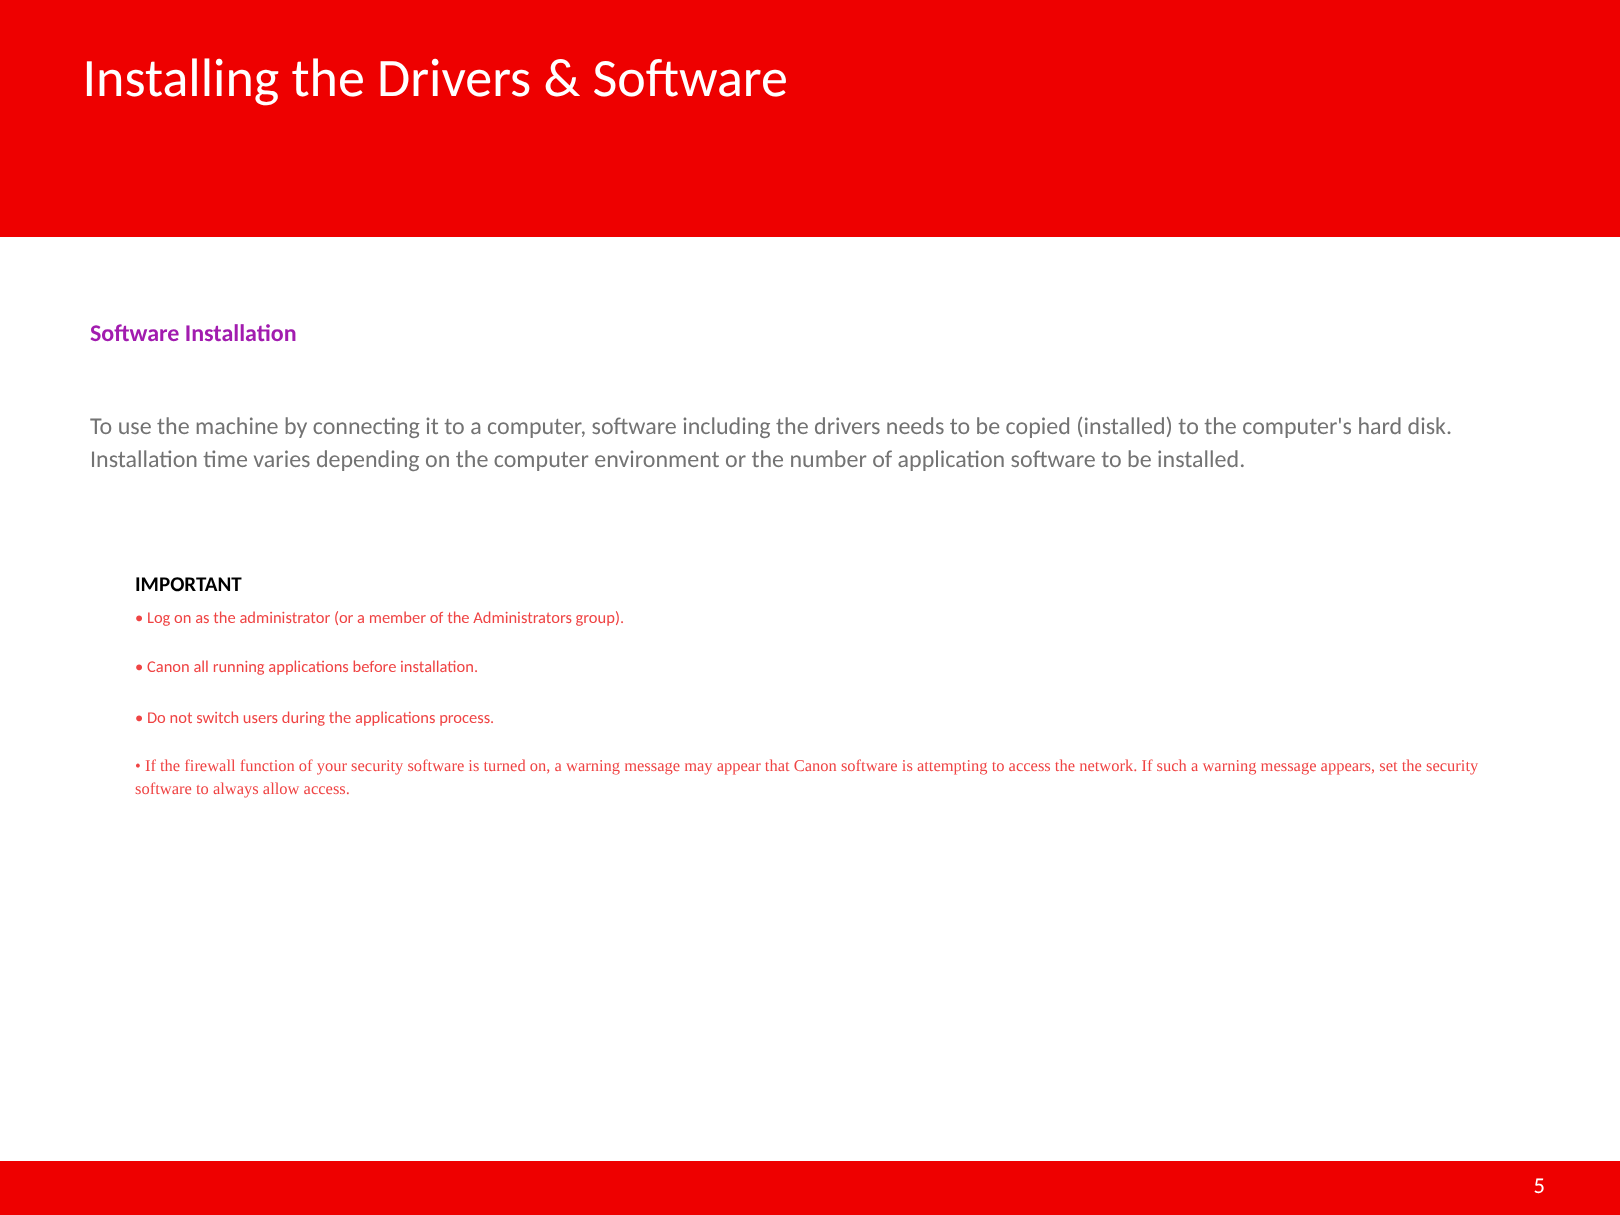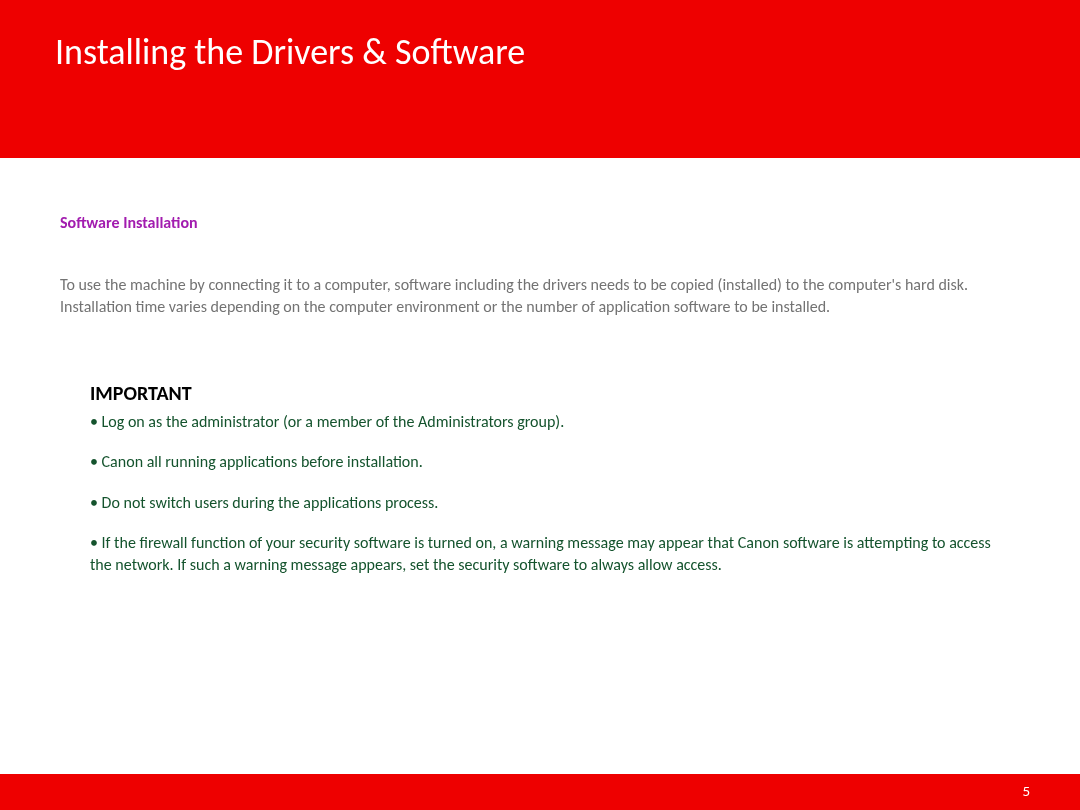--- a/index.html
+++ b/index.html
@@ -39,31 +39,32 @@
       font-size: 16px;
       line-height: 1.4;
       margin-bottom: 62px;
     }
     .important-block {
       padding-left: 30px;
       padding-right: 10px;
     }
     .important-label {
       font-weight: bold;
-      font-size: 20px;
+      font-size: 14px;
       color: #000000;
       margin-bottom: 6px;
     }
     .bullet-item {
-      color: #14532d;
-      font-size: 16px;
+      color: #ef4444;
+      font-size: 11px;
       line-height: 1.4;
       margin-bottom: 18px;
     }
     .bullet-item.last-group {
+      font-family: Liberation Serif, serif;
     }
     .footer-bar {
       position: absolute;
       bottom: 0;
       left: 0;
       width: 1080px;
       height: 36px;
       background: #ee0000;
     }
     .page-number {

